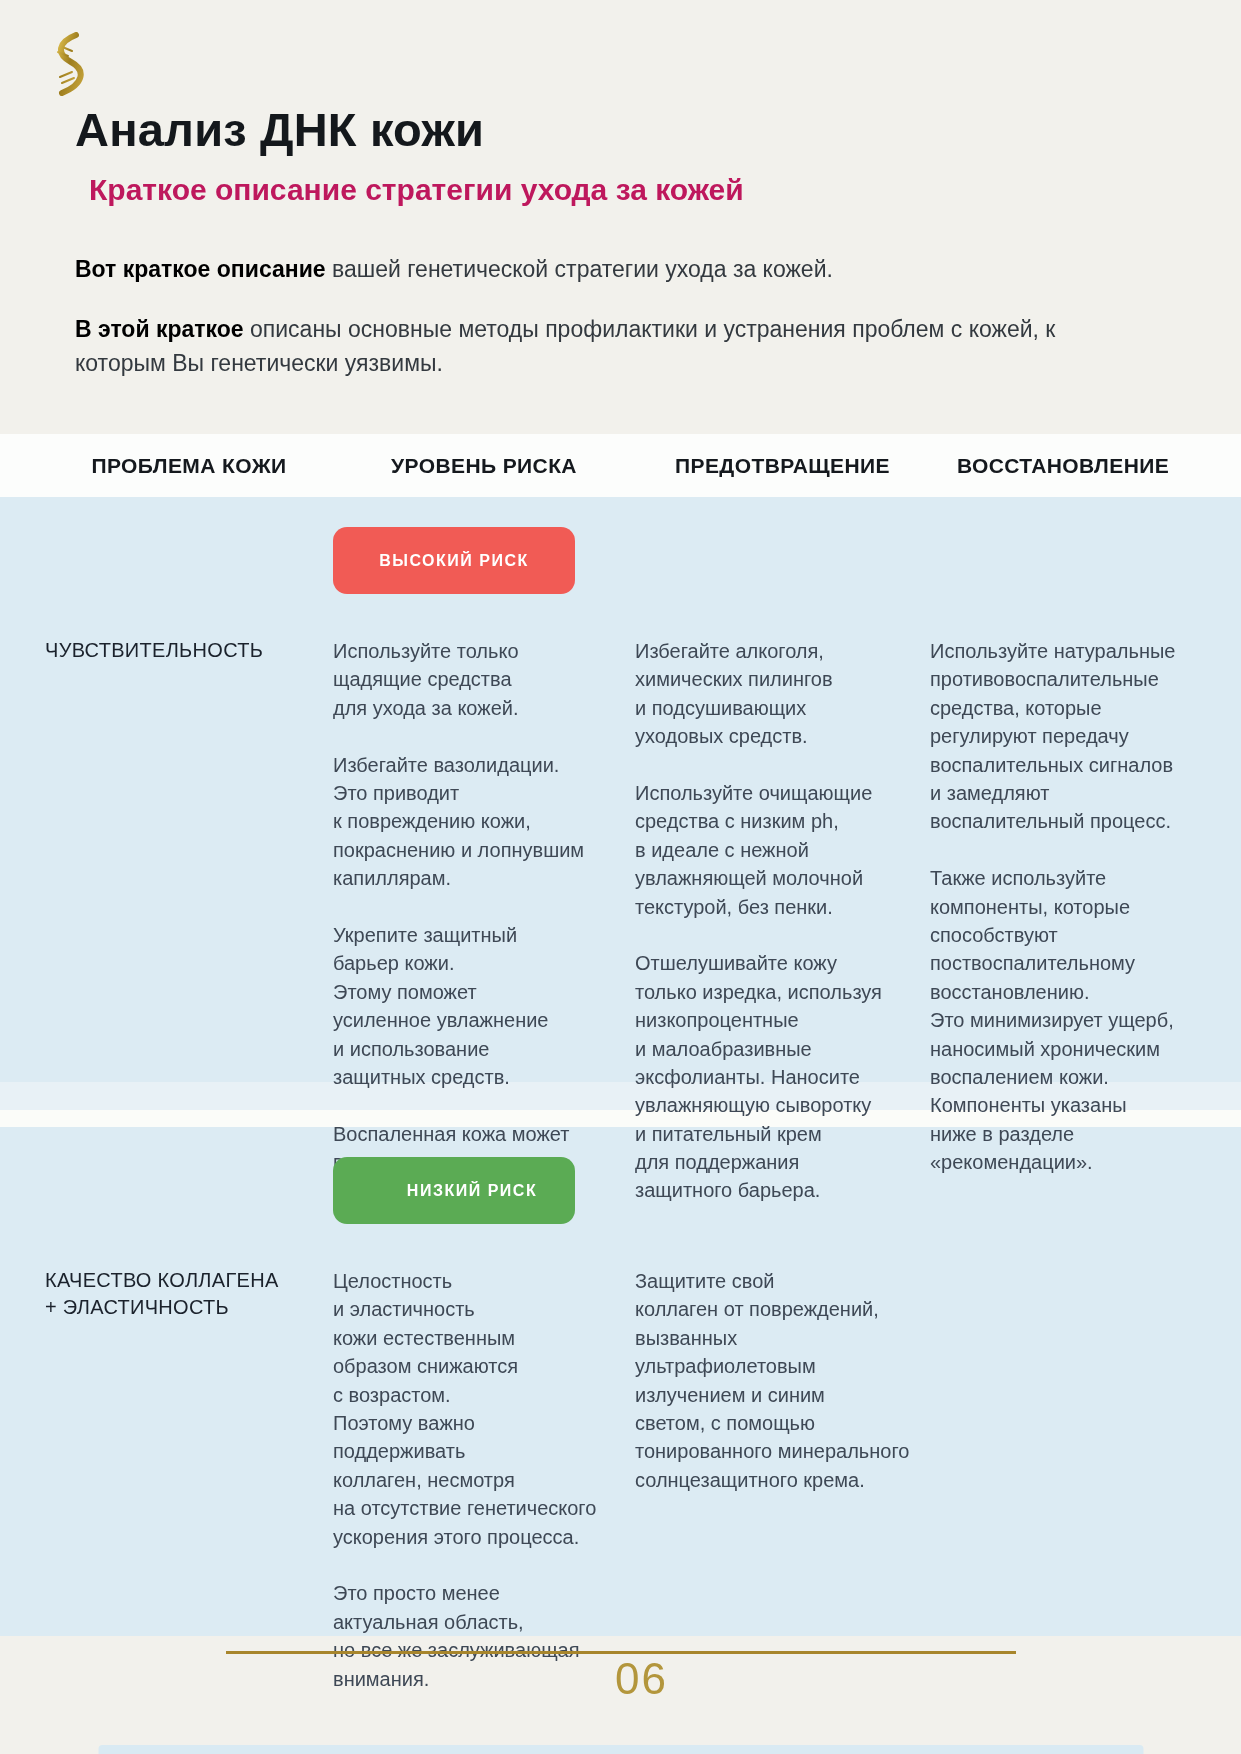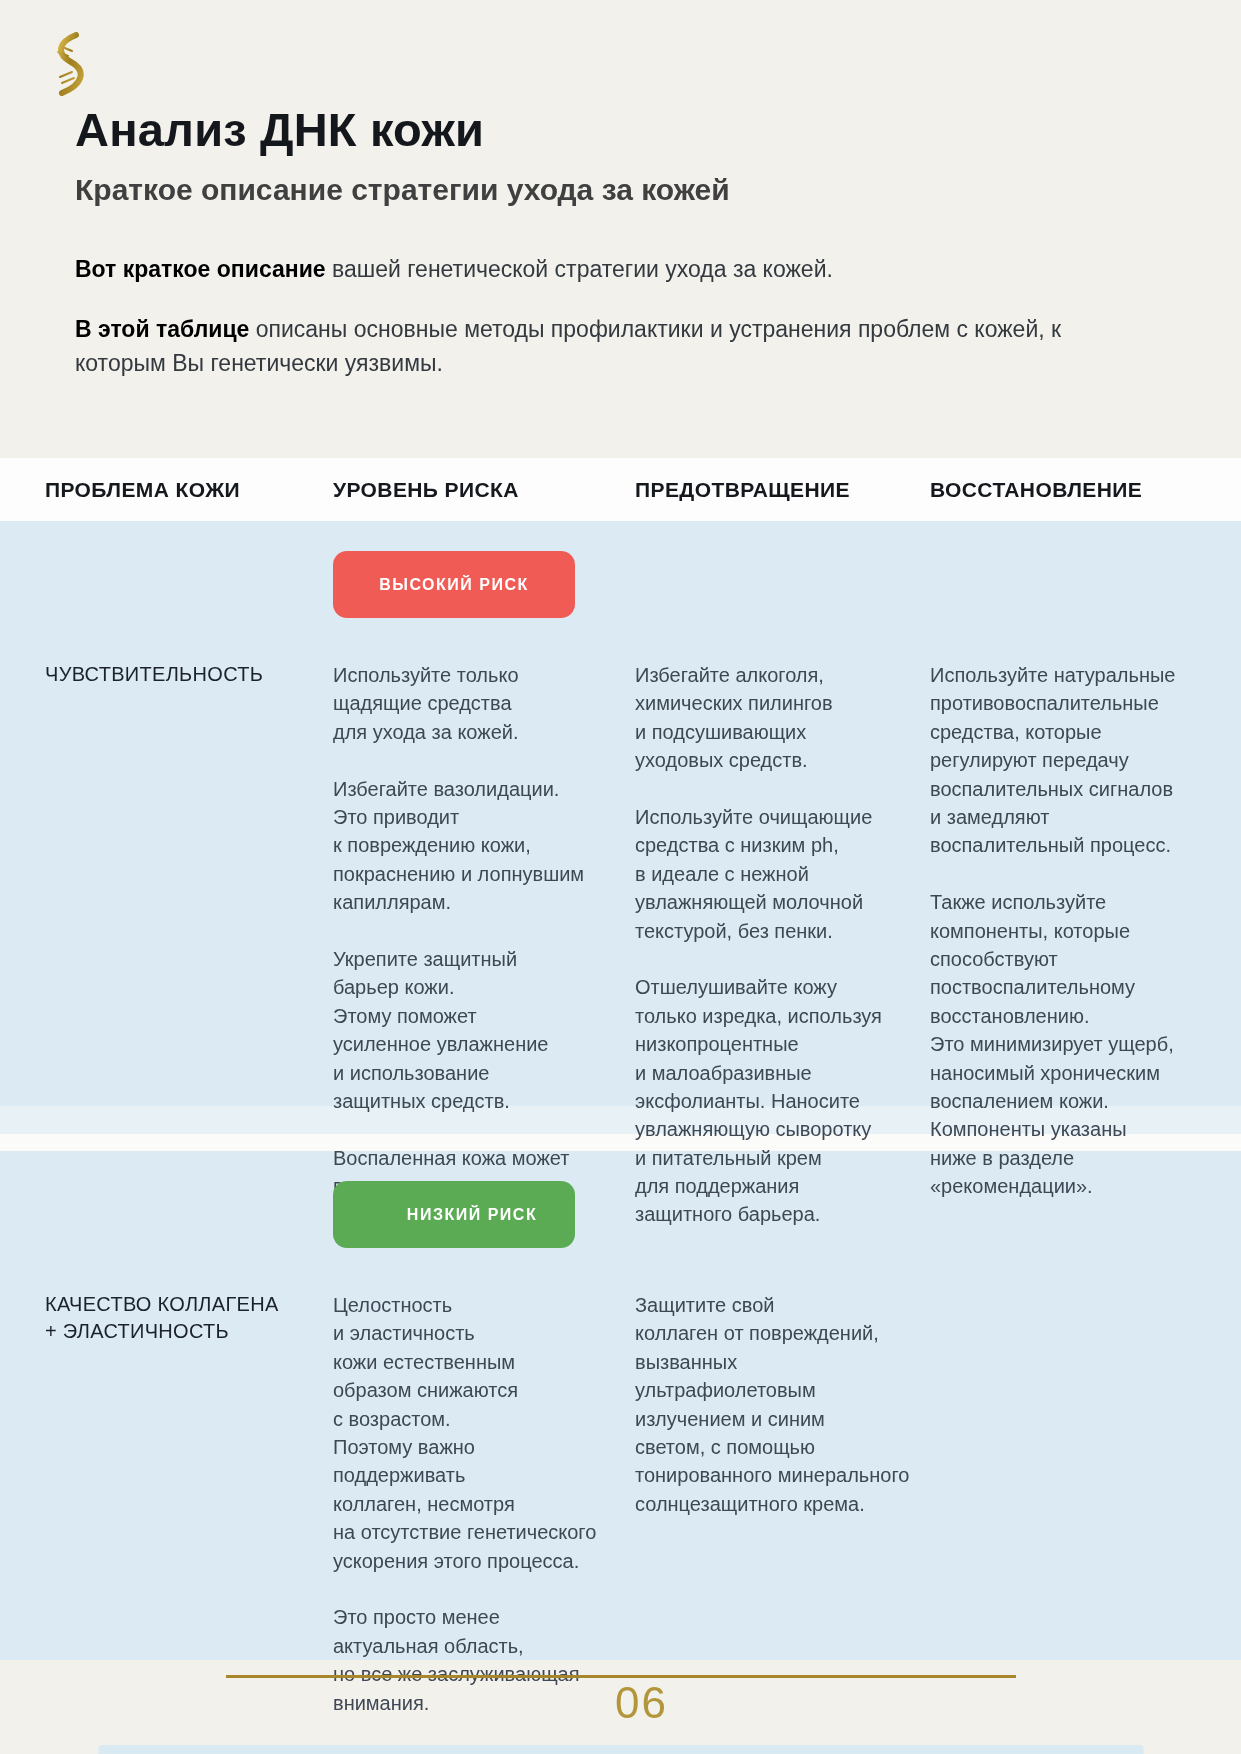--- a/index.html
+++ b/index.html
@@ -24,39 +24,40 @@
   .title {
     font-size: 47px;
     font-weight: 800;
     color: #14181c;
     margin: 0 0 16px;
     letter-spacing: 0.2px;
   }
   .subtitle {
     font-size: 30px;
     font-weight: 700;
-    color: #404040;
-    margin: 0 0 46px;
+    color: #be185d;
+    margin: 0 14px 46px;
   }
   .intro {
     font-size: 23px;
     color: #33393f;
     line-height: 1.45;
     margin: 0 0 27px;
     max-width: 1010px;
   }
   .intro b { color: #000000; }
 
   .grid {
     display: grid;
     grid-template-columns: 288px 302px 295px 266px;
   }
   .table-head {
-    margin-top: 78px;
+    margin-top: 54px;
     background: #fcfdfc;
+    text-align: center;
   }
   .table-head .grid, .risk-panel .grid { padding: 0 45px; }
   .th {
     font-size: 21px;
     font-weight: 800;
     color: #15191e;
     letter-spacing: 0.4px;
     padding: 20px 0;
     line-height: 23px;
   }
@@ -140,21 +141,21 @@
       </linearGradient>
     </defs>
     <path d="M30 3 C12 10, 10 22, 25 30 C40 38, 38 52, 16 61" fill="none" stroke="url(#gold)" stroke-width="6" stroke-linecap="round"></path>
     <path d="M14 14 l12 5 M12 20 l10 4 M26 40 l-12 5 M28 46 l-12 5" fill="none" stroke="url(#gold)" stroke-width="2" stroke-linecap="round"></path>
   </svg>
 
   <div class="header-block">
     <h1 class="title">Анализ ДНК кожи</h1>
     <h2 class="subtitle">Краткое описание стратегии ухода за кожей</h2>
     <p class="intro"><b>Вот краткое описание</b><span> вашей генетической стратегии ухода за кожей.</span></p>
-    <p class="intro"><b>В этой таблице</b><span> описаны основные методы профилактики и устранения проблем с кожей, к которым Вы генетически уязвимы.</span></p>
+    <p class="intro"><b>В этой краткое</b><span> описаны основные методы профилактики и устранения проблем с кожей, к которым Вы генетически уязвимы.</span></p>
   </div>
 
   <div class="table-head">
     <div class="grid">
       <div class="th">ПРОБЛЕМА КОЖИ</div>
       <div class="th">УРОВЕНЬ РИСКА</div>
       <div class="th">ПРЕДОТВРАЩЕНИЕ</div>
       <div class="th">ВОССТАНОВЛЕНИЕ</div>
     </div>
   </div>

